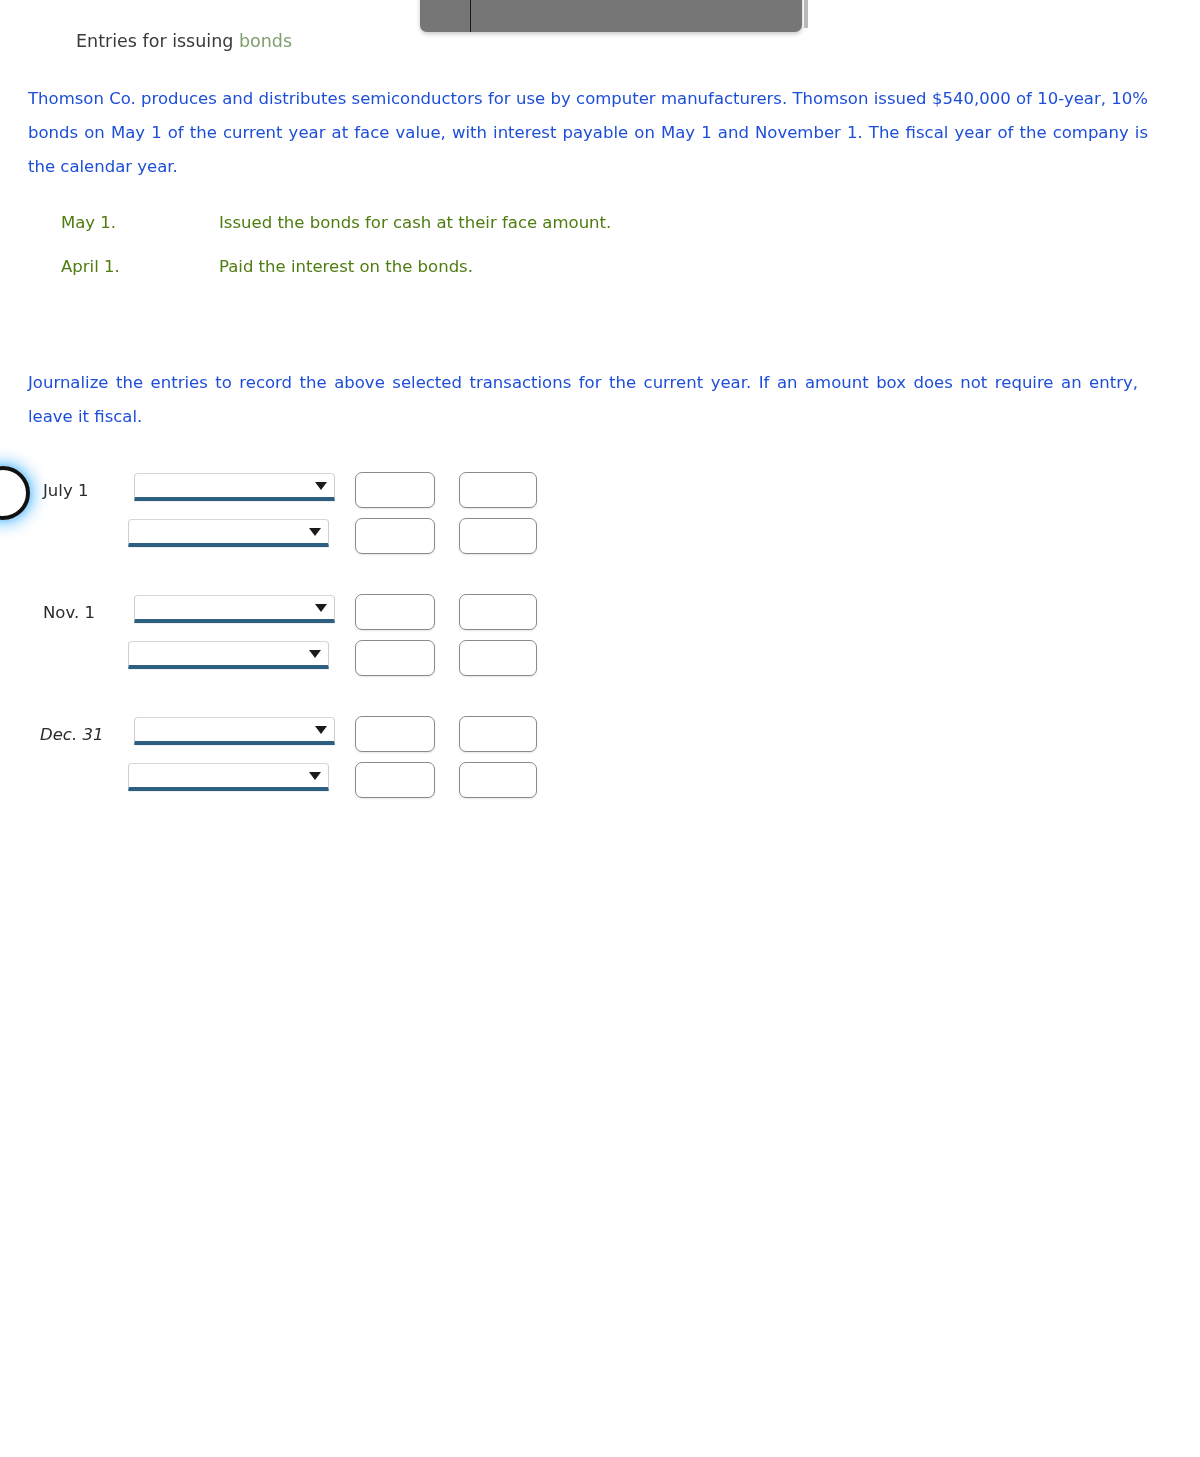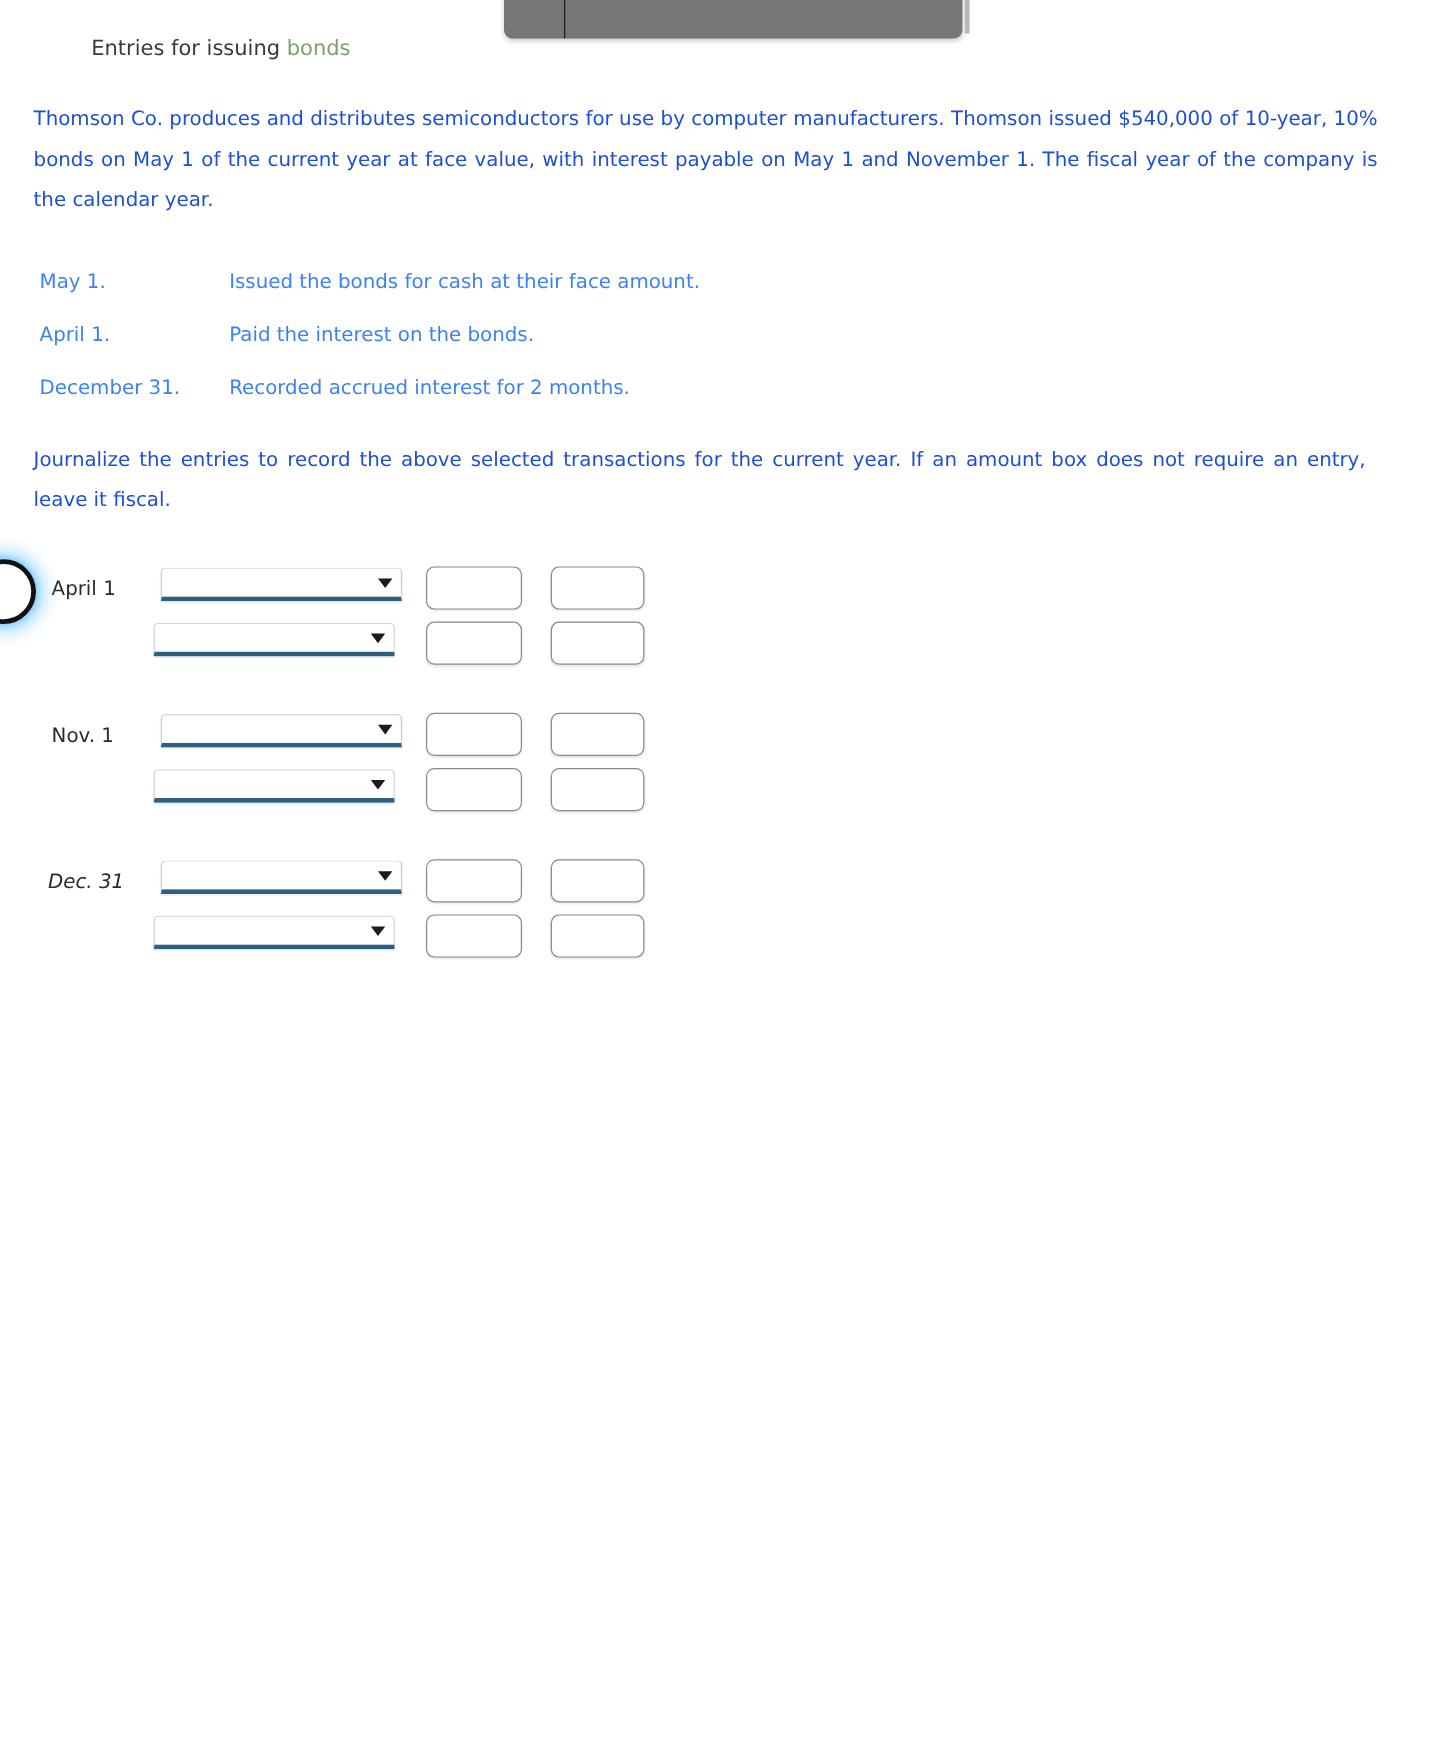--- a/index.html
+++ b/index.html
@@ -88,25 +88,26 @@
   }
 
   
   .txn-list {
     position: absolute;
     top: 200px;
     left: 33px;
   }
   .txn-row {
     display: flex;
-    align-items: flex-end;
+    align-items: center;
     height: 44px;
     font-size: 16.5px;
-    color: #3b82f6;
-    white-space: nowrap;
+    color: #4d7c0f;
+    white-space: nowrap;
+    margin-left: 28px;
   }
   .txn-date {
     width: 158px;
     flex: 0 0 158px;
   }
   .txn-desc {
     flex: 1 1 auto;
   }
 
   
@@ -254,32 +255,28 @@
 
   <div class="txn-list">
     <div class="txn-row">
       <span class="txn-date">May 1.</span>
       <span class="txn-desc">Issued the bonds for cash at their face amount.</span>
     </div>
     <div class="txn-row">
       <span class="txn-date">April 1.</span>
       <span class="txn-desc">Paid the interest on the bonds.</span>
     </div>
-    <div class="txn-row">
-      <span class="txn-date">December 31.</span>
-      <span class="txn-desc">Recorded accrued interest for 2 months.</span>
-    </div>
   </div>
 
   <div class="para para-journalize">Journalize the entries to record the above selected transactions for the current year. If an amount box does not require an entry, leave it fiscal.</div>
 
   <div class="journal">
 
     <div class="jrow-group">
-      <div class="jdate">April 1</div>
+      <div class="jdate">July 1</div>
 
       <div class="jline line1">
         <div class="acct-select c1">
           <span class="sel-value"></span>
           <span class="caret"></span>
         </div>
         <div class="amount-box debit">
           <span class="amt-value"></span>
         </div>
         <div class="amount-box credit">

